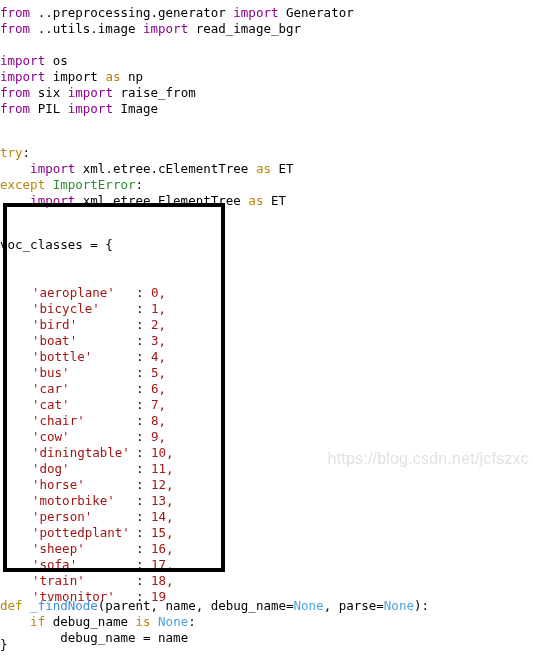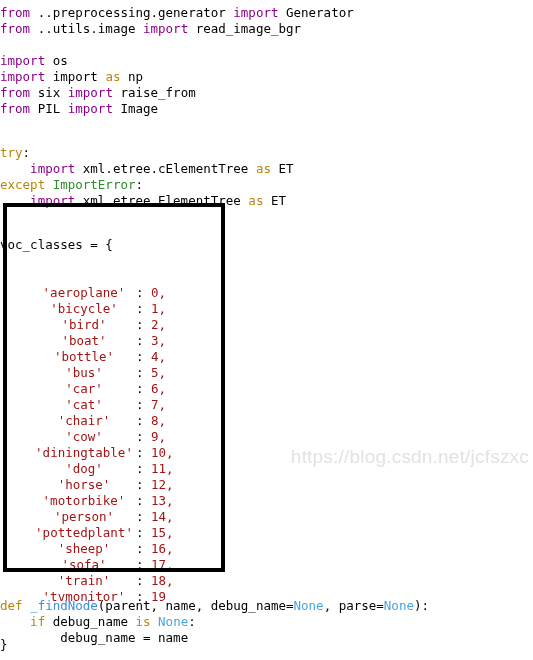--- a/index.html
+++ b/index.html
@@ -35,21 +35,21 @@
     color: #000000;
     letter-spacing: 0px;
   }
 
   
   .tok-kw      { color: #8b008b; }  
   .tok-ctl     { color: #b8860b; }  
   .tok-exc     { color: #2e8b2e; }  
   .tok-fn      { color: #3c8ede; }  
   .tok-const   { color: #4ba3e3; }  
-  .tok-str     { color: #a31515; text-align: center; }  
+  .tok-str     { color: #a31515; }  
   .tok-num     { color: #a31515; }  
   .tok-plain   { color: #000000; }
 
   
   #seg-imports-top { top: 5px;   }
   #seg-imports-std { top: 53px;  }
   #seg-tryexcept   { top: 133px; margin-top: 12px; }
   #seg-dict        { top: 205px; }
   #seg-findnode    { top: 598px; }
 
@@ -73,21 +73,21 @@
     width: 104px;
   }
   .dict-colon { color: #000000; }
   .dict-indent { display: inline-block; width: 32px; }
 
   #watermark {
     position: absolute;
     right: 4px;
     bottom: 4px;
     font-family: "Liberation Sans", sans-serif;
-    font-size: 19px;
+    font-size: 16px;
     color: #e2e2e2;
     letter-spacing: 0.2px;
     white-space: nowrap;
     user-select: none;
   }
 </style>
 </head>
 <body>
 
 <div id="code-surface">

